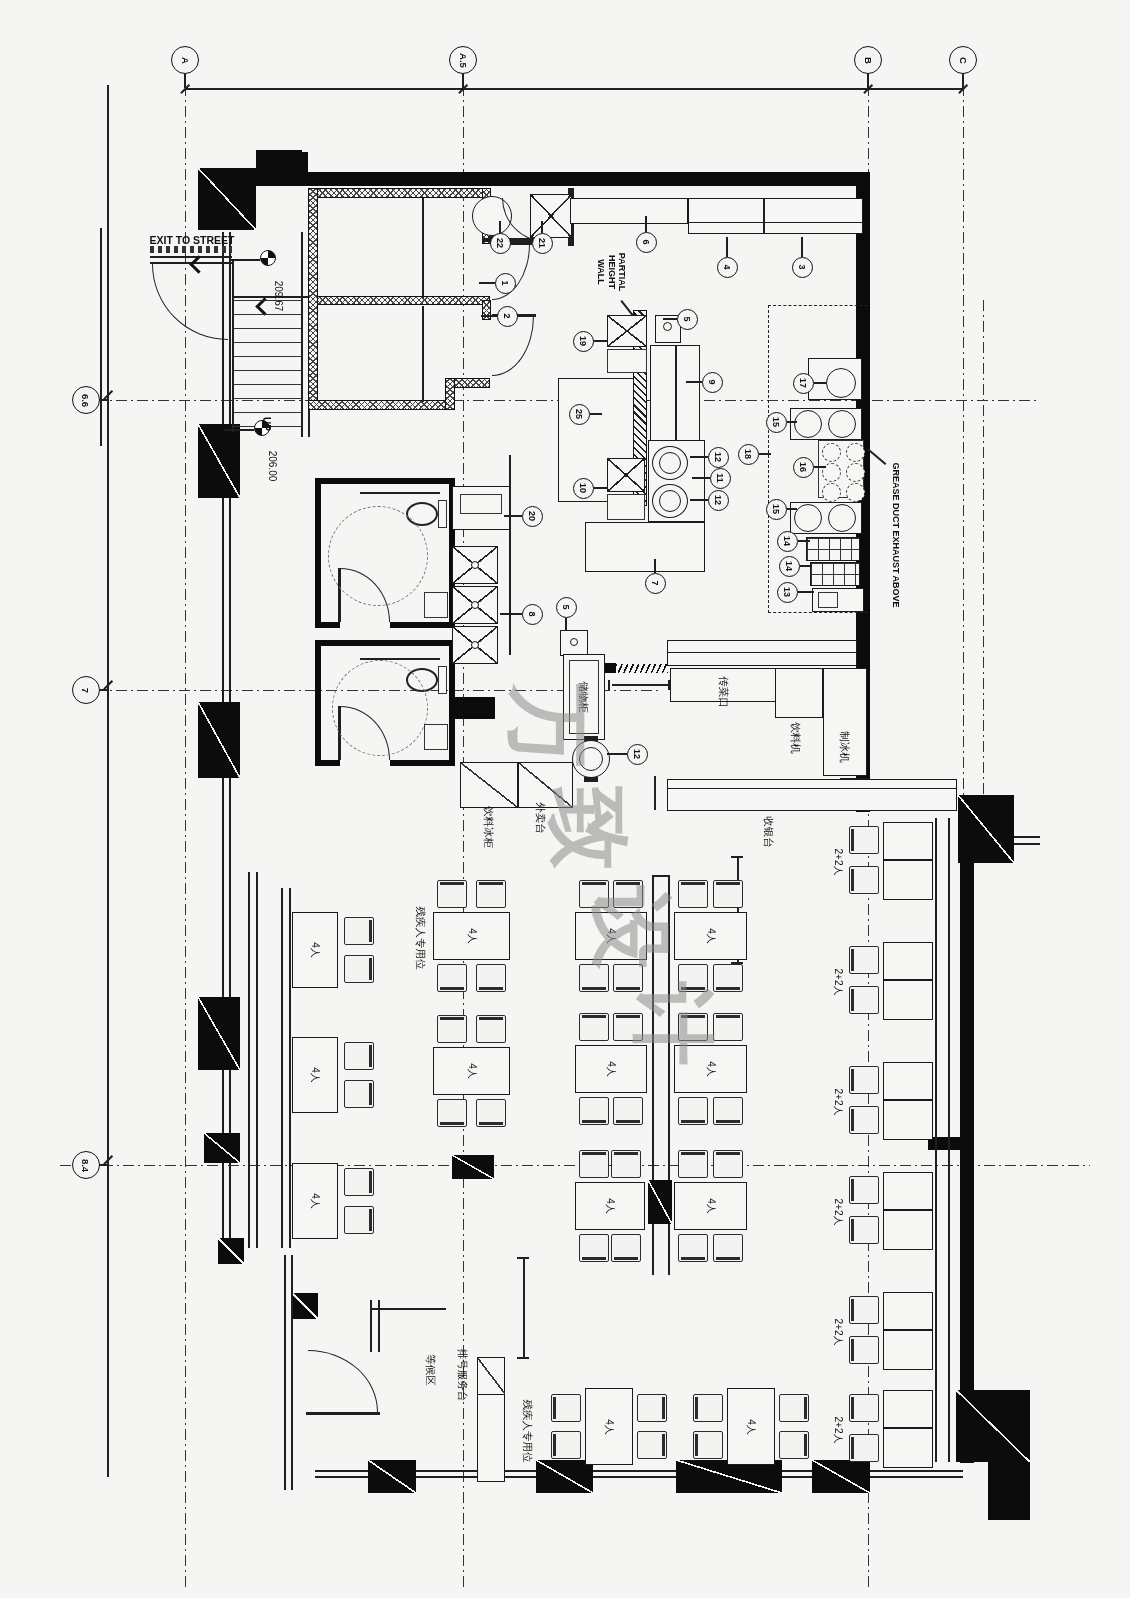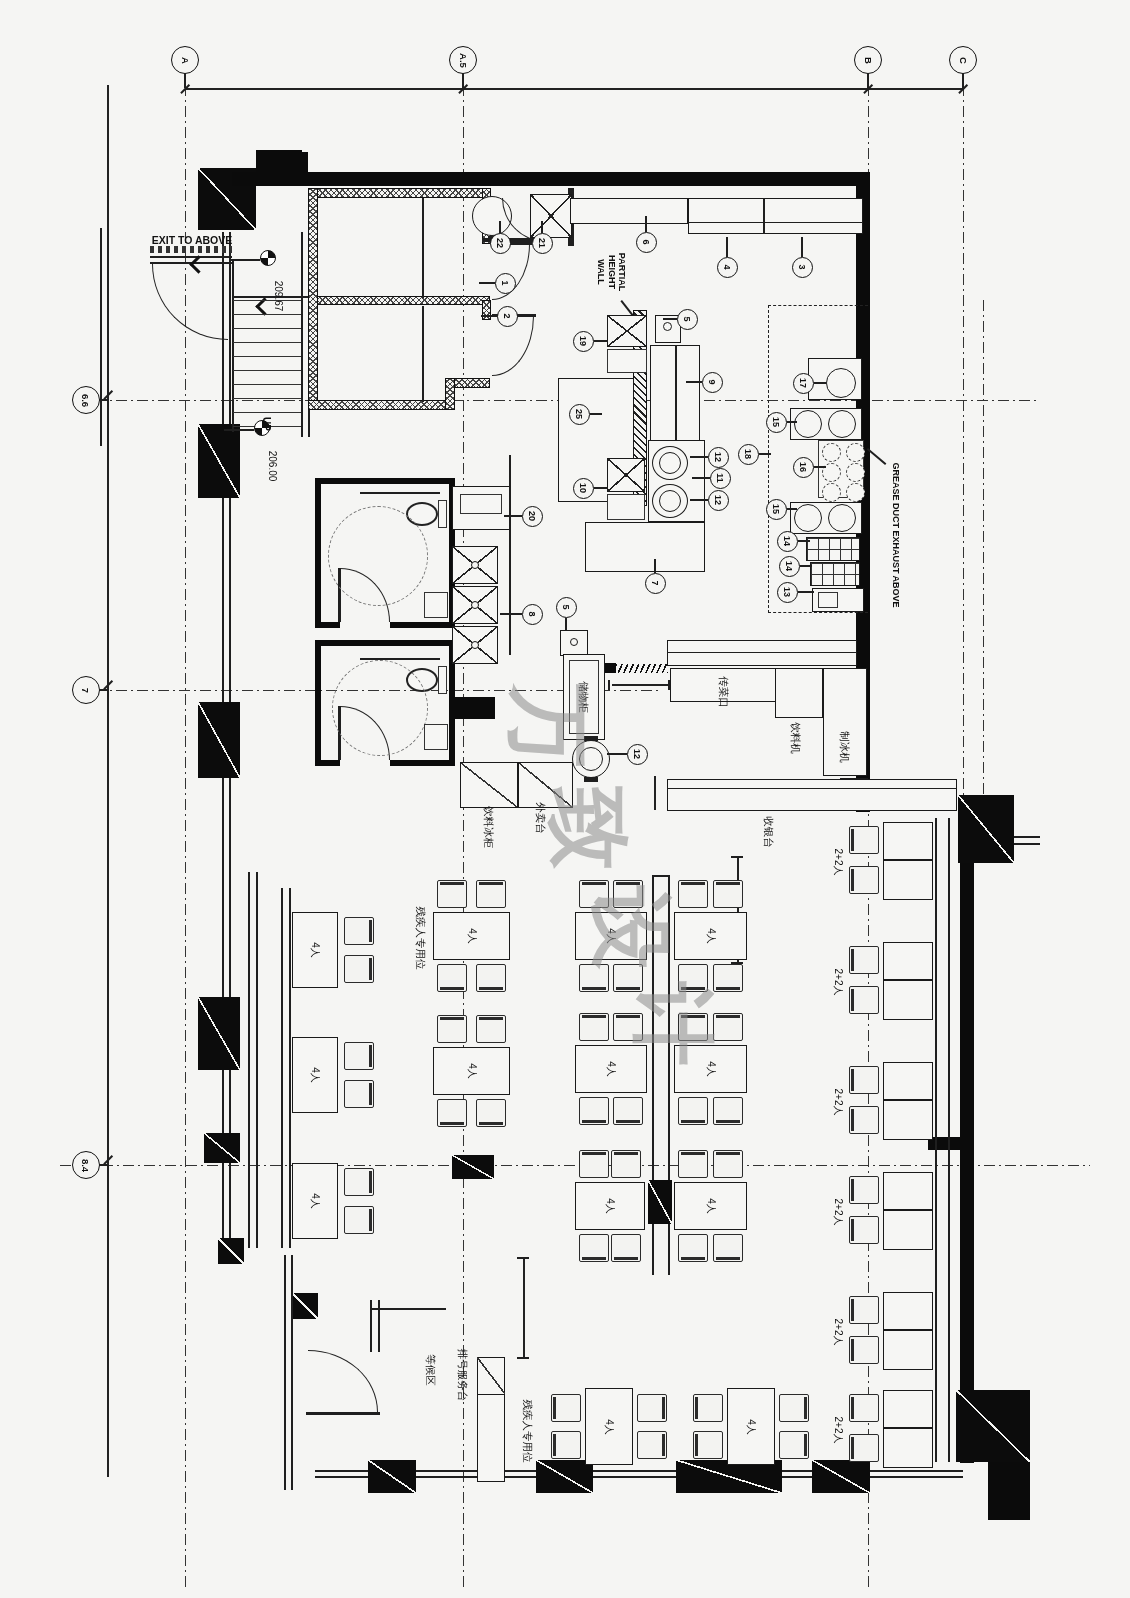--- a/index.html
+++ b/index.html
@@ -624,21 +624,21 @@
     </div>
     <div class="a ln" style="left: 606.5px; top: 753.25px; width: 20px; height: 1.5px;"></div>
     <div class="a bub" style="left: 626.5px; top: 743.5px; width: 21px; height: 21px;">
       <span class="rot" style="font-size:9px">12</span>
     </div>
     <div class="a ln" style="left: 654.25px; top: 558.5px; width: 1.5px; height: 14px;"></div>
     <div class="a bub" style="left: 644.5px; top: 572.5px; width: 21px; height: 21px;">
       <span class="rot" style="font-size:9px">7</span>
     </div>
     <div class="a " style="left: 192px; top: 240px; width: 0px; height: 0px;">
-      <span class="txt" style="position: absolute; transform: translate(-50%, -50%) rotate(0deg); font-size: 10.5px; font-weight: bold; white-space: pre-line; text-align: center; display: block; width: max-content;">EXIT TO ABOVE</span>
+      <span class="txt" style="position: absolute; transform: translate(-50%, -50%) rotate(0deg); font-size: 10.5px; font-weight: bold; white-space: pre-line; text-align: center; display: block; width: max-content;">EXIT TO STREET</span>
     </div>
     <div class="a " style="left: 278px; top: 296px; width: 0px; height: 0px;">
       <span class="txt" style="position: absolute; transform: translate(-50%, -50%) rotate(90deg); font-size: 10px; white-space: pre-line; text-align: center; display: block; width: max-content;">209.67</span>
     </div>
     <div class="a " style="left: 266px; top: 424px; width: 0px; height: 0px;">
       <span class="txt" style="position: absolute; transform: translate(-50%, -50%) rotate(90deg); font-size: 10px; font-weight: bold; white-space: pre-line; text-align: center; display: block; width: max-content;">UP</span>
     </div>
     <div class="a " style="left: 272px; top: 466px; width: 0px; height: 0px;">
       <span class="txt" style="position: absolute; transform: translate(-50%, -50%) rotate(90deg); font-size: 10px; white-space: pre-line; text-align: center; display: block; width: max-content;">206.00</span>
     </div>

